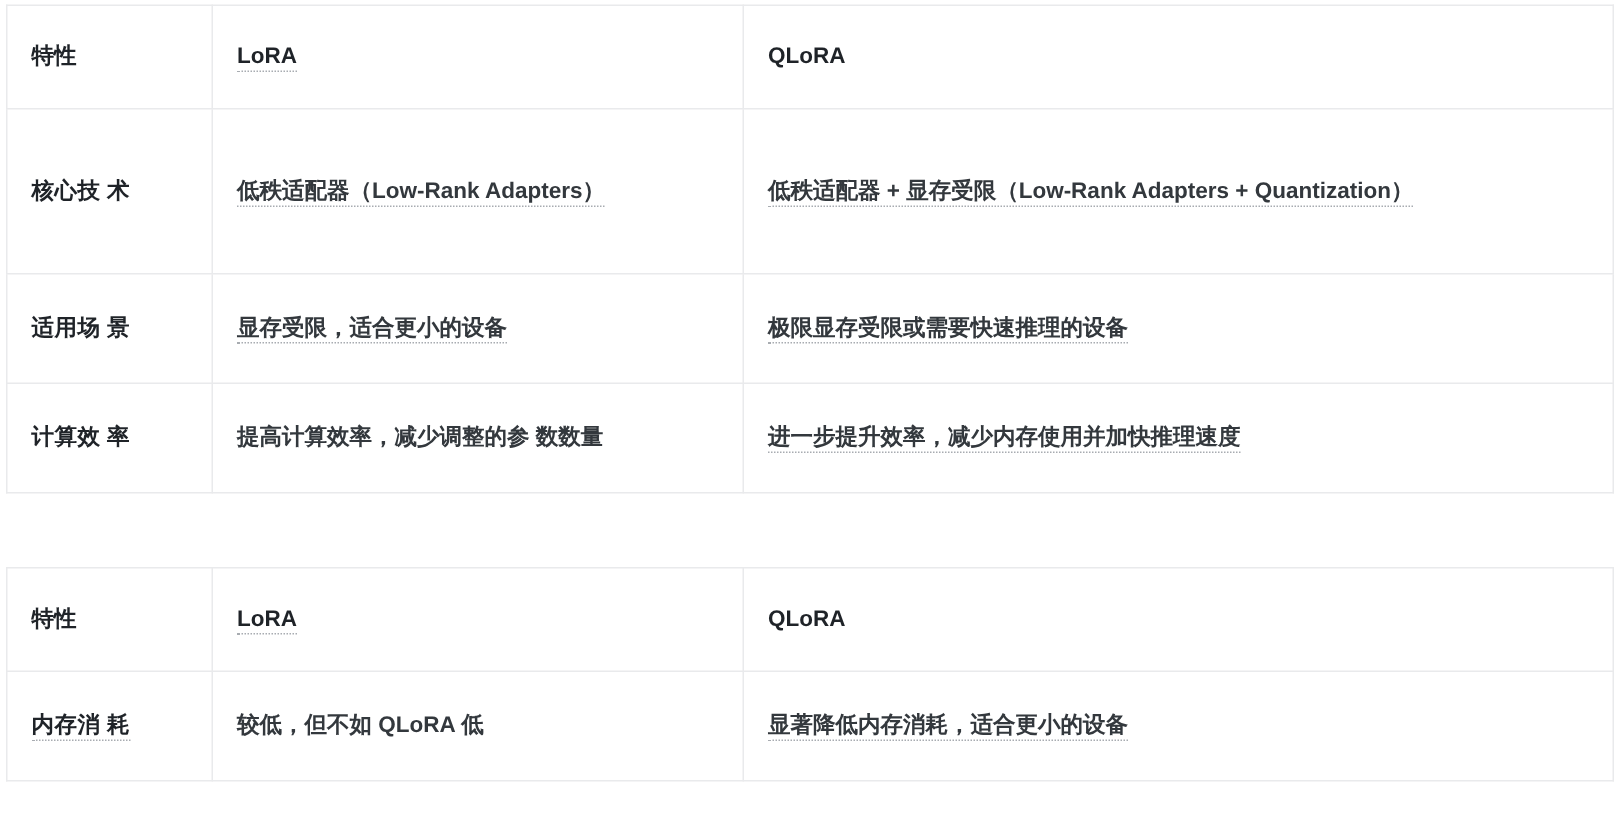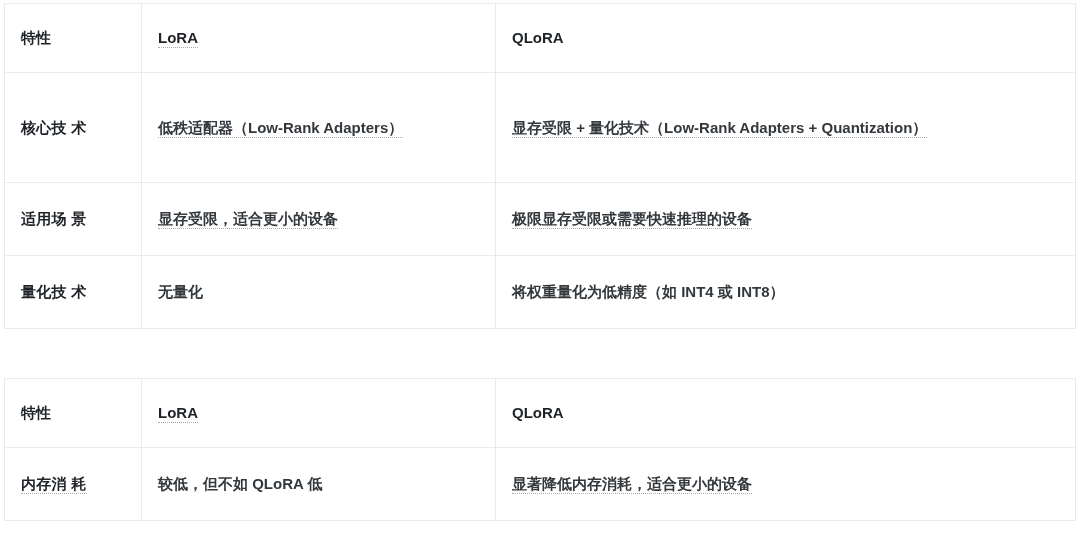--- a/index.html
+++ b/index.html
@@ -94,35 +94,35 @@
         <th>特性</th>
         <th><span class="dotu">LoRA</span></th>
         <th>QLoRA</th>
       </tr>
     </thead>
     <tbody>
 
       <tr class="r-tall">
         <td class="rowhead">核心技 术</td>
         <td><span class="dotu">低秩适配器（Low-Rank Adapters）</span></td>
-        <td><span class="dotu">显存受限 + 量化技术（Low-Rank Adapters + Quantization）</span></td>
+        <td><span class="dotu">低秩适配器 + 显存受限（Low-Rank Adapters + Quantization）</span></td>
       </tr>
 
       <tr class="r-norm">
         <td class="rowhead">适用场 景</td>
         <td><span class="dotu">显存受限，适合更小的设备</span></td>
         <td><span class="dotu">极限显存受限或需要快速推理的设备</span></td>
       </tr>
 
+      <tr class="r-norm">
+        <td class="rowhead">计算效 率</td>
+        <td>提高计算效率，减少调整的参 数数量</td>
+        <td><span class="dotu">进一步提升效率，减少内存使用并加快推理速度</span></td>
+      </tr>
 
-      <tr class="r-norm">
-        <td class="rowhead">量化技 术</td>
-        <td>无量化</td>
-        <td>将权重量化为低精度（如 INT4 或 INT8）</td>
-      </tr>
 
     </tbody>
   </table>
 
   <div class="table-gap"></div>
 
   <table class="cmp">
     <colgroup>
       <col class="c1">
         <col class="c2">

